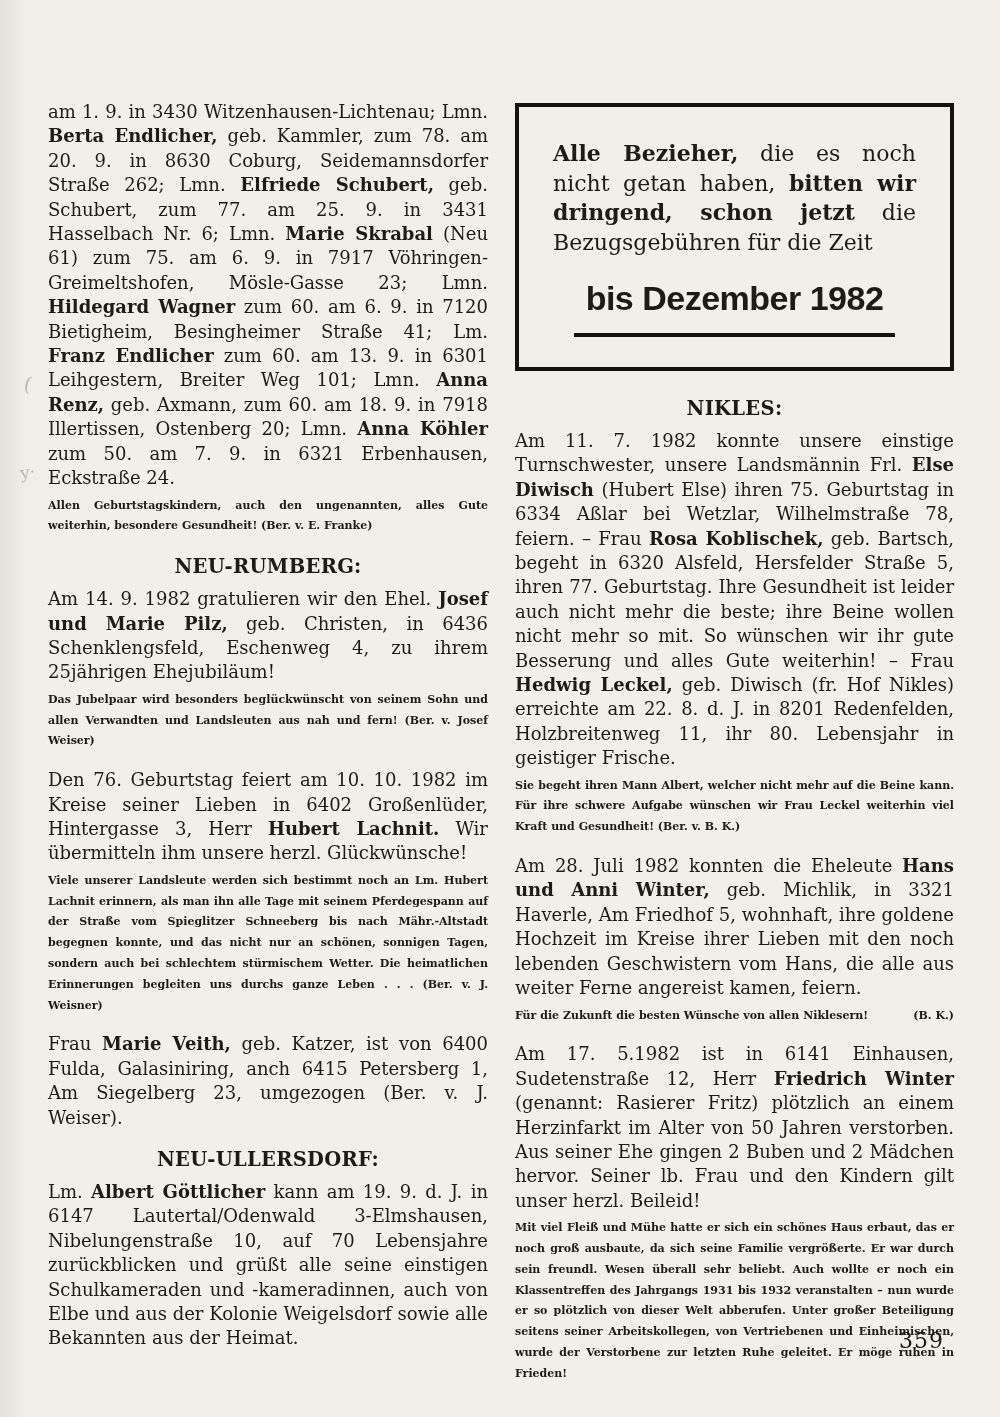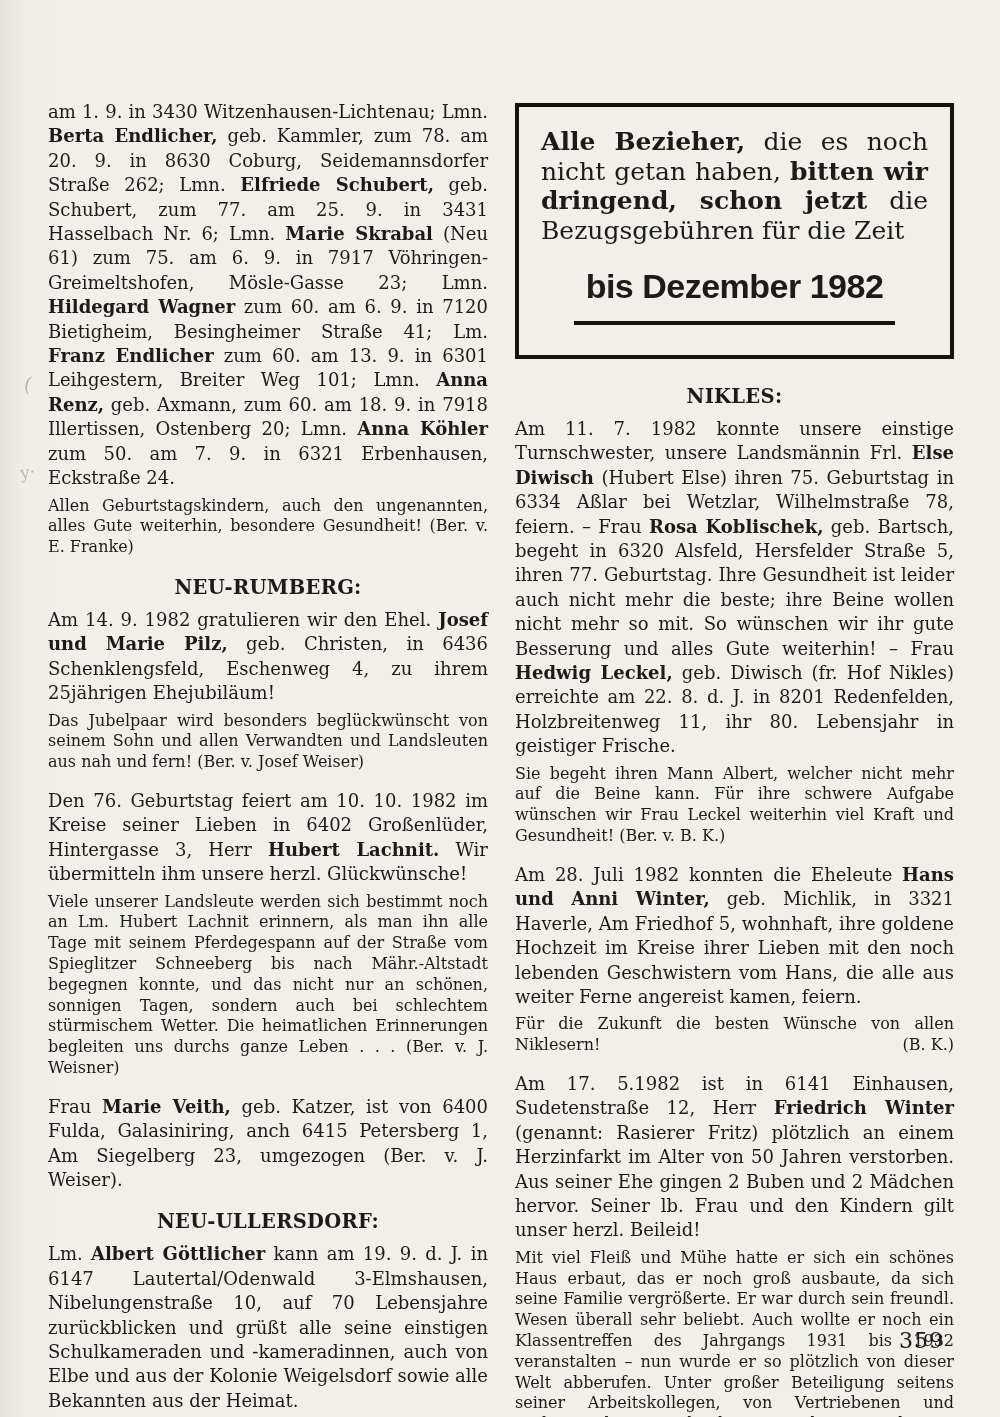--- a/index.html
+++ b/index.html
@@ -21,39 +21,39 @@
     width:906px;
   }
   .col { width:440px; }
   .col.right { width:439px; }
 
   p.body {
     font-size:18px; line-height:24.4px;
     text-align:justify; margin:0 0 5px 0;
   }
   p.note {
-    font-size:16px; line-height:20.8px;
-    text-align:justify; margin:0 0 16px 0;
+    font-size:11px; line-height:20.8px;
+    text-align:justify; margin:0 0 16px 0;font-weight:bold;
   }
   h2.sect {
     font-size:19.5px; font-weight:bold;
     margin:18px 0 9px 0; letter-spacing:0.3px;text-align:center;
   }
   .b { font-weight:bold; }
   .attr { float:right; }
 
   .notice {
     border:4px solid #15130e;
     padding:20px 22px 30px 22px;
     margin:3px 0 26px 0;
     background:transparent;
   }
   .notice .intro {
-    font-size:25px; line-height:29.5px;
-    text-align:justify; margin:0;
+    font-size:22px; line-height:29.5px;
+    text-align:justify; margin:12px;
   }
   .bigline {
     text-align:center;
     font-family:"Liberation Sans", sans-serif;
     font-weight:bold;
     font-size:34px;
     margin-top:22px;
   }
   .bigline span {
     display:inline-block;

